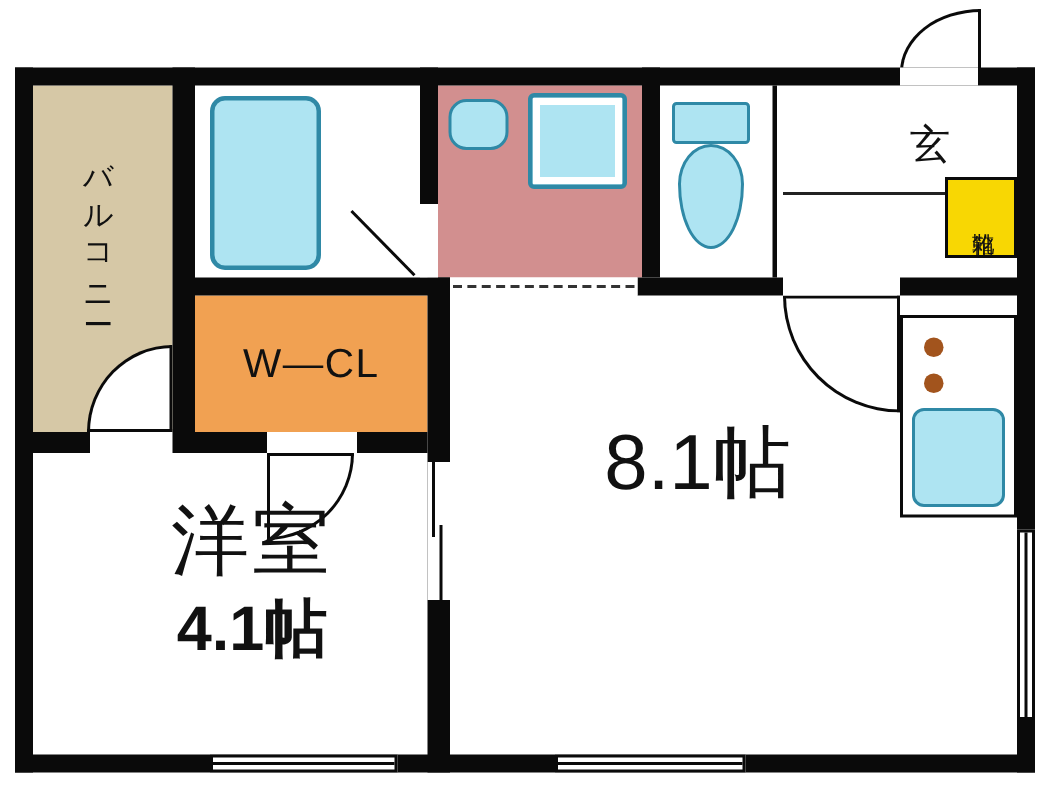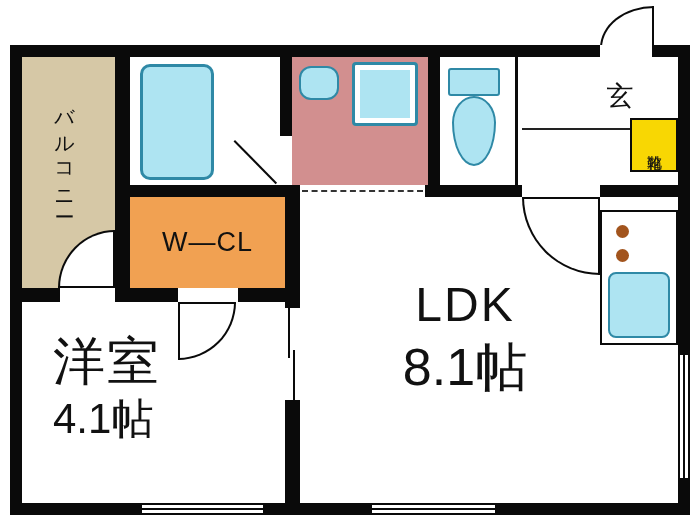--- a/index.html
+++ b/index.html
@@ -90,24 +90,23 @@
       <div class="win-line-v"></div>
   </div>
 
   <div class="label label-v" style="left:52px;top:95px;height:175px;font-size:20px;letter-spacing:5px;">バルコニー</div>
 
   <div class="label flex-c" style="left:130px;top:197px;width:155px;height:91px;">
       <span style="font-size:27px;font-weight:500;letter-spacing:1px;">W―CL</span>
   </div>
 
   <div class="label" style="left:340px;top:276px;width:250px;text-align:center;">
-      <div style="font-size:48px;font-weight:500;letter-spacing:2px;line-height:1.2;">LDK</div>
       <div style="font-size:52px;font-weight:500;line-height:1.3;">8.1帖</div>
   </div>
 
-  <div class="label" style="left:53px;top:332px;width:230px;">
+  <div class="label" style="left:53px;top:332px;width:230px;text-align:center;">
       <div style="font-size:52px;font-weight:500;letter-spacing:2px;line-height:1.15;">洋室</div>
-      <div style="font-size:42px;font-weight:400;line-height:1.3;">4.1帖</div>
+      <div style="font-size:42px;font-weight:700;line-height:1.3;">4.1帖</div>
   </div>
 
   <div class="label" style="left:598px;top:78px;width:44px;text-align:center;font-size:27px;">玄</div>
 
 </div>
 
 </body></html>

